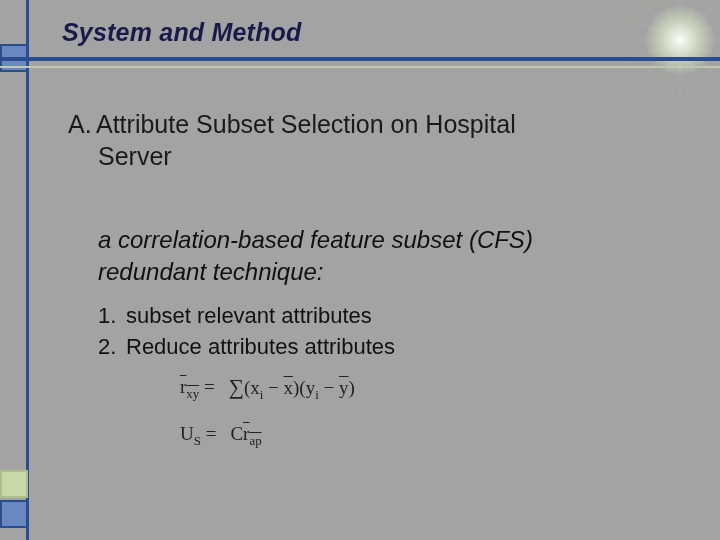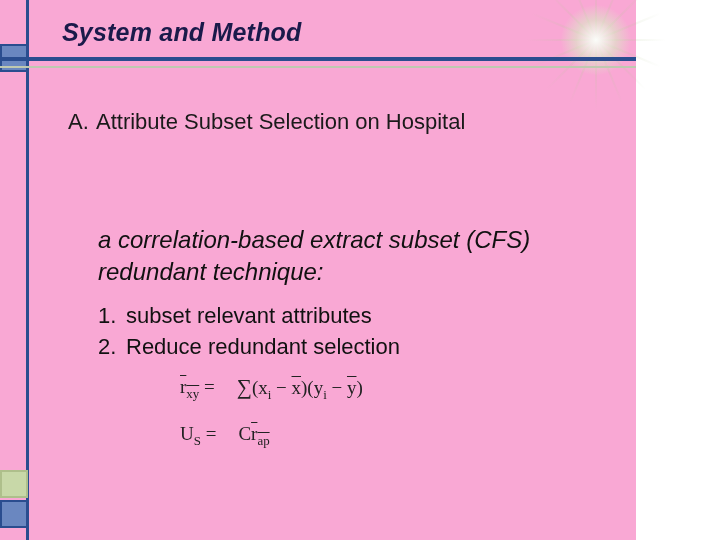--- a/index.html
+++ b/index.html
@@ -1,20 +1,20 @@
 <!DOCTYPE html>
 <html><head>
 <meta charset="utf-8">
 <style>
   * { box-sizing: border-box; margin: 0; padding: 0; }
   html, body { width: 720px; height: 540px; overflow: hidden; font-family: Verdana, Geneva, sans-serif; }
   .slide {
     position: relative;
-    width: 636px; height: 540px;
-    background: #f9a8d4;
+    width: 720px; height: 540px;
+    background: #a3a3a3;
   }
   
   .starburst {
     position: absolute;
     top: -30px; right: -30px;
     width: 140px; height: 140px;
     pointer-events: none;
   }
   .starburst .ray {
     position: absolute;
@@ -66,21 +66,21 @@
     width: 28px; height: 28px;
   }
   .sq.blue { background: #6a87c0; border: 2px solid #2a4d8f; left: 0; }
   .sq.green { background: #c8d8a8; border: 2px solid #aebf8b; left: 0; }
   
   .section {
     position: absolute;
     left: 68px; top: 108px;
     width: 600px;
     color: #1a1a1a;
-    font-size: 22px;
+    font-size: 25px;
     line-height: 1.28;
   }
   .section .marker {
     display: inline-block;
     width: 28px;
     text-align: left;
   }
   .section .heading-text {
     display: inline;
   }
@@ -112,21 +112,21 @@
   
   .formulas {
     position: absolute;
     left: 180px; top: 374px;
     width: 380px;
     font-family: Georgia, "Times New Roman", serif;
     color: #222;
     font-size: 19px;
   }
   .frow { display: flex; align-items: center; margin-bottom: 18px; }
-  .lhs { margin-right: 16px; white-space: nowrap; }
+  .lhs { margin-right: 8px; white-space: nowrap; }
   .frac {
     display: inline-flex;
     flex-direction: row;
     align-items: center;
     vertical-align: middle;
   }
   .frac .numer, .frac .denom {
     padding: 1px 6px;
     white-space: nowrap;
   }
@@ -161,35 +161,36 @@
   <div class="sq blue" style="top:44px;"></div>
   <div class="sq green" style="top:470px;"></div>
   <div class="sq blue" style="top:500px;"></div>
 
   <div class="title">System and Method</div>
   <div class="rule1"></div>
   <div class="rule2"></div>
 
   <div class="section">
     <span class="marker">A.</span><span class="heading-text">Attribute Subset Selection on Hospital</span>
+    <span class="heading-cont">Server</span>
   </div>
 
   <div class="subline">
-    <span>a correlation-based extract subset (CFS)</span><br>
+    <span>a correlation-based feature subset (CFS)</span><br>
     <span>redundant technique:</span>
   </div>
 
   <div class="olist">
     <div class="item">
       <span class="num">1.</span>
       <span>subset relevant attributes</span>
     </div>
     <div class="item">
       <span class="num">2.</span>
-      <span>Reduce redundant selection</span>
+      <span>Reduce attributes attributes</span>
     </div>
   </div>
 
   <div class="formulas">
 
     <div class="frow">
       <span class="lhs">
         <span class="over"><span>r</span><span class="sub">xy</span></span>
         <span>=</span>
       </span>

